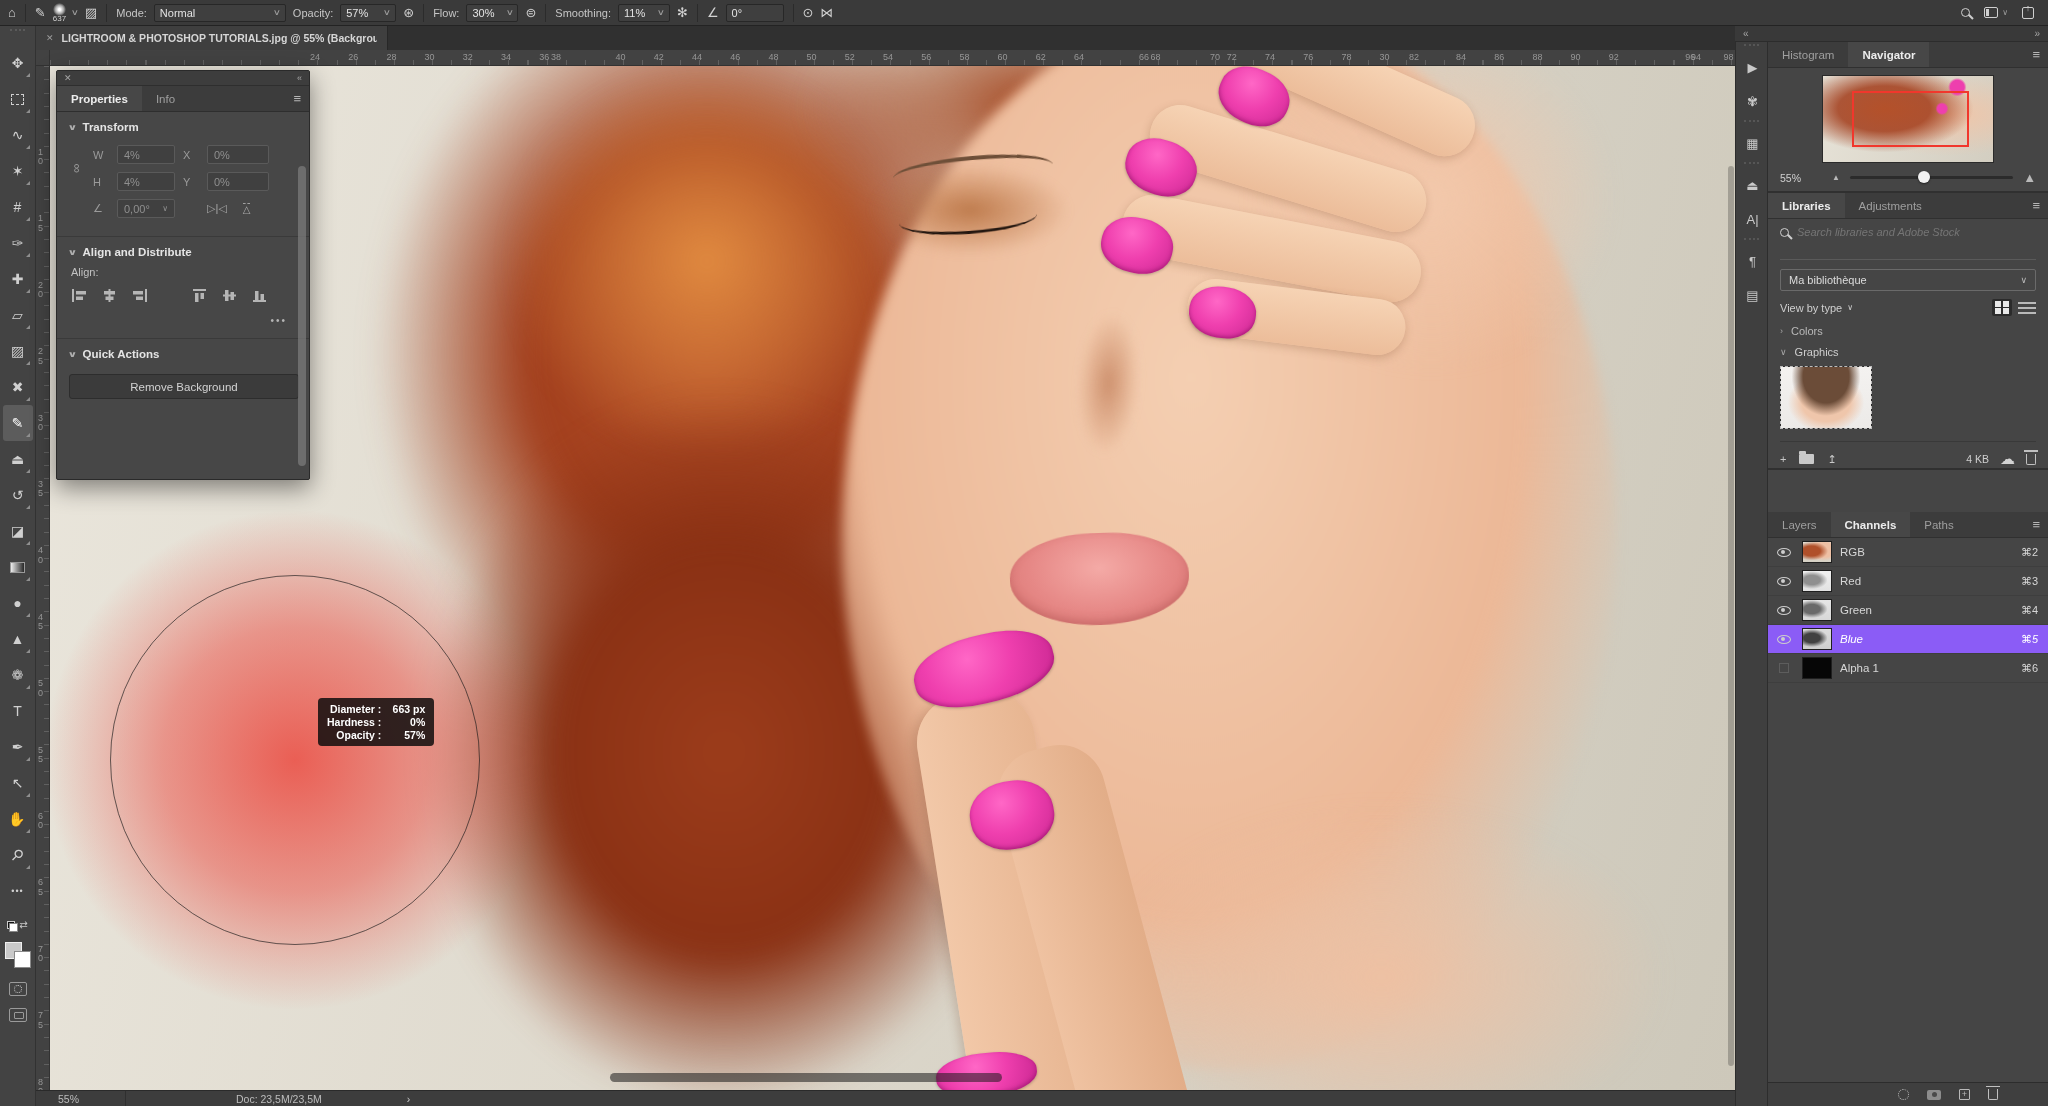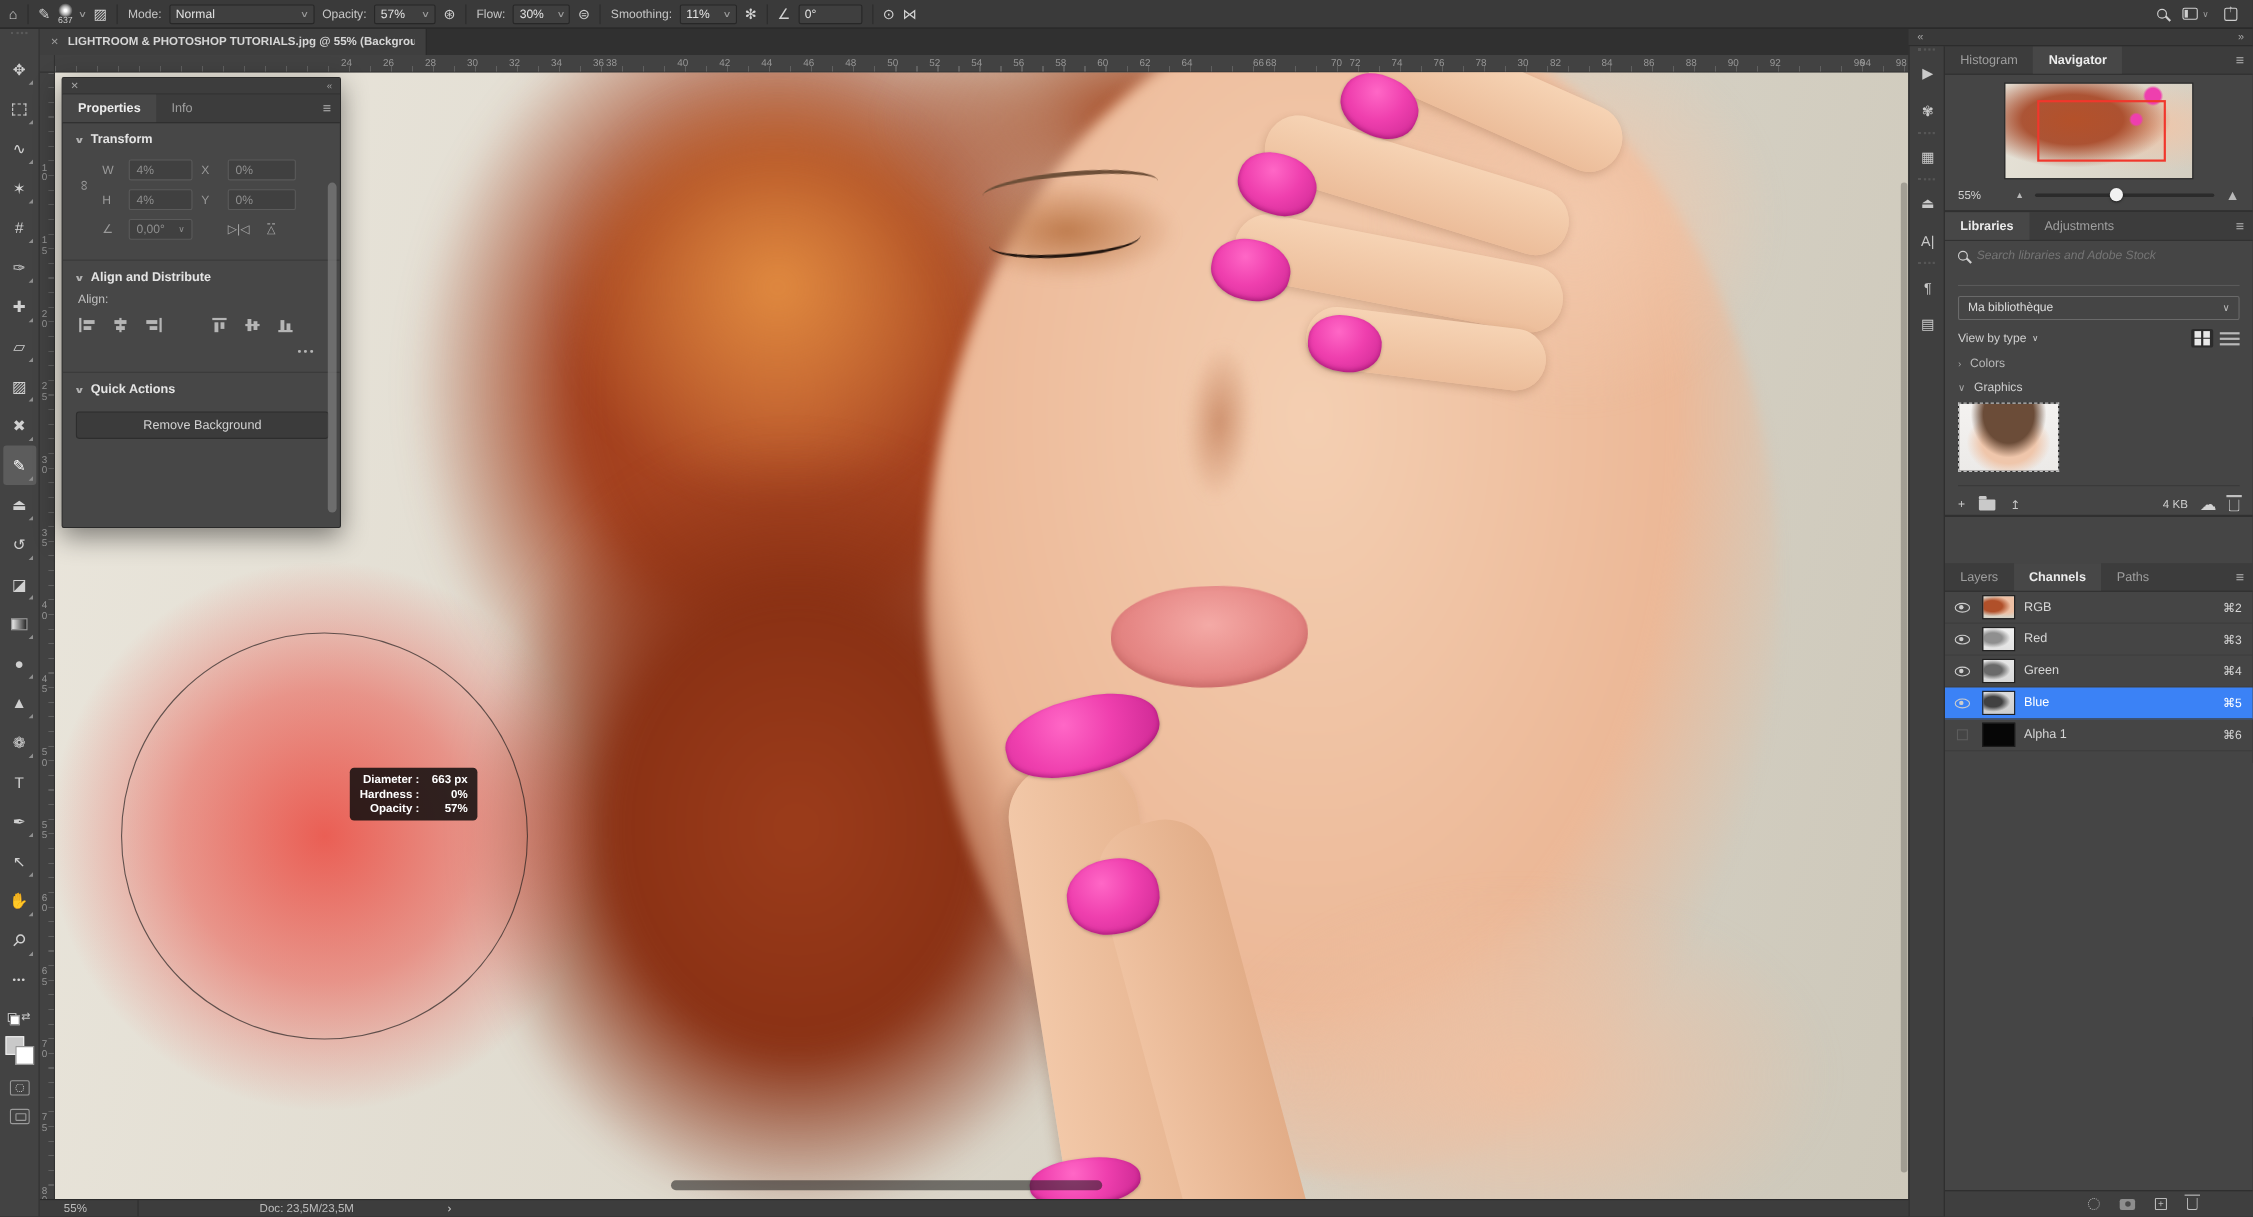--- a/index.html
+++ b/index.html
@@ -228,21 +228,21 @@
   #lib-footer .right { margin-left:auto; display:flex; align-items:center; gap:11px; font-size:10.5px; color:#cfcfcf;}
   .folder-icon { width:15px; height:10px; background:#c9c9c9; border-radius:1px; position:relative; display:inline-block;}
   .folder-icon::before { content:""; position:absolute; top:-3px; left:0; width:7px; height:3px; background:#c9c9c9; border-radius:1px 1px 0 0;}
   .trash-icon { width:10px; height:11px; border:1.3px solid #c0c0c0; border-top:none; border-radius:0 0 2px 2px; position:relative; display:inline-block;}
   .trash-icon::before { content:""; position:absolute; top:-3.5px; left:-3px; right:-3px; height:1.6px; background:#c0c0c0;}
   .cloud-glyph { font-size:15px; color:#d2d2d2;}
 
   
   #channel-rows { }
   .chan-row { display:flex; align-items:center; height:29px; border-bottom:1px solid #3e3e3e; padding:0 10px 0 6px; gap:8px; color:#d6d6d6;}
-  .chan-row.selected { background:#3b82f6; color:#ffffff; }
+  .chan-row.selected { background:#8b5cf6; color:#ffffff;font-style:italic; }
   .eye-cell { width:20px; display:flex; justify-content:center;}
   .eye-icon { width:14px; height:9px; border:1.5px solid #cdcdcd; border-radius:50%; position:relative;}
   .eye-icon::after { content:""; position:absolute; left:3px; top:1px; width:4px; height:4px; border-radius:50%; background:#cdcdcd;}
   .empty-box { width:10px; height:10px; border:1px solid #5d5d5d; }
   .chan-thumb { width:30px; height:22px; border:1px solid #1f1f1f; }
   .th-rgb { background:radial-gradient(ellipse at 30% 45%, #b0502a 0 32%, rgba(176,80,42,0) 60%),
             radial-gradient(ellipse at 72% 40%, #eec0a4 0 42%, rgba(238,192,164,0) 64%),
             linear-gradient(#e4dfd4,#d6d1c5);}
   .th-red { background:radial-gradient(ellipse at 32% 45%, #8f8f8f 0 30%, rgba(143,143,143,0) 58%), linear-gradient(#f0f0f0,#e2e2e2);}
   .th-green { background:radial-gradient(ellipse at 32% 45%, #6a6a6a 0 30%, rgba(106,106,106,0) 58%), linear-gradient(#e6e6e6,#d8d8d8);}

